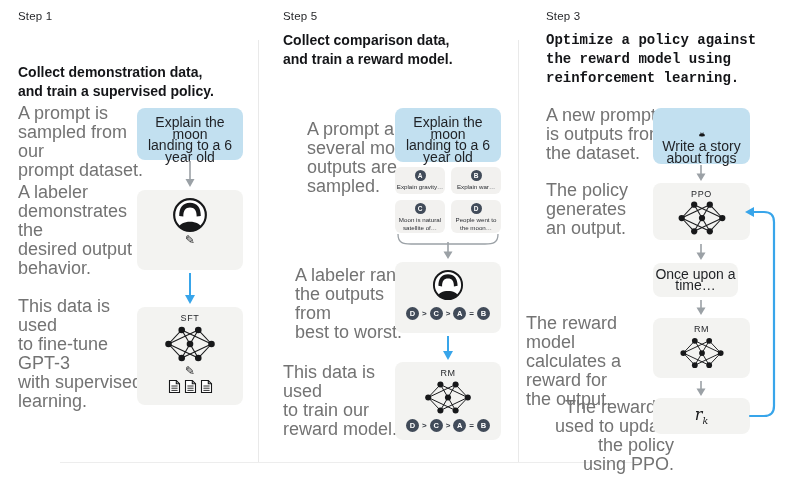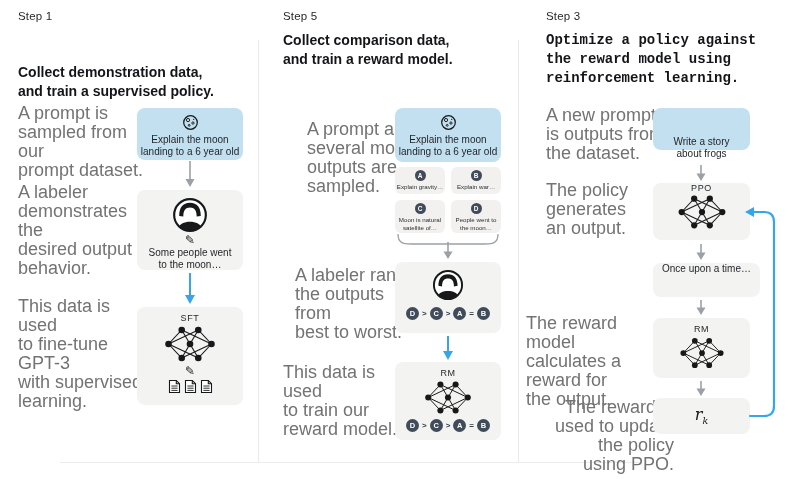--- a/index.html
+++ b/index.html
@@ -8,21 +8,21 @@
     font-family:"Liberation Sans","DejaVu Sans",sans-serif;color:#202124;
   }
   .divider-v{position:absolute;width:1px;background:#e9e9e9;}
   .divider-h{position:absolute;height:1px;background:#ededed;}
   .step{position:absolute;font-size:11.5px;color:#27282b;letter-spacing:.2px;}
   .heading{position:absolute;font-size:14px;font-weight:700;line-height:19px;color:#141518;white-space:pre-line;width:240px;}
   .cap{position:absolute;font-size:18px;line-height:19px;white-space:pre-line;width:128px;color:#737373;}
   .card{position:absolute;border-radius:8px;box-sizing:border-box;display:flex;flex-direction:column;align-items:center;}
   .card.blue{background:#c2e0f0;}
   .card.gray{background:#f3f3f1;}
-  .cardtext{font-size:10px;line-height:11.5px;text-align:center;white-space:pre-line;color:#1f2125;}
+  .cardtext{font-size:14px;line-height:11.5px;text-align:center;white-space:pre-line;color:#1f2125;}
   .netlabel{font-size:9px;letter-spacing:.6px;color:#26282c;}
   .pencil{font-size:12px;line-height:12px;color:#17181a;}
   .arrow{position:absolute;}
   .minigrid{position:absolute;left:395px;top:167px;width:106px;display:grid;grid-template-columns:50px 50px;grid-template-rows:27px 33px;gap:6px;}
   .minicard{background:#f2f1ef;border-radius:6px;display:flex;flex-direction:column;align-items:center;padding-top:3px;box-sizing:border-box;}
   .minibadge{width:11px;height:11px;border-radius:50%;background:#414b59;color:#fff;font-size:6.5px;font-weight:700;
     display:flex;align-items:center;justify-content:center;}
   .minicap{font-size:6.2px;line-height:7.5px;margin-top:2px;text-align:center;white-space:pre-line;color:#2b2e33;}
   .rankrow{display:flex;align-items:center;justify-content:center;gap:2px;}
   .rbadge{width:13px;height:13px;border-radius:50%;background:#414b59;color:#fff;font-size:7.5px;font-weight:700;
@@ -84,22 +84,20 @@
               <circle cx="20" cy="20" r="17.6"></circle>
             </clipPath>
           </defs>
         <circle cx="20" cy="20" r="17.6" fill="#ffffff" stroke="#17181a" stroke-width="2.4"></circle>
         <g clip-path="url(#avc1)">
           <path d="M20 6.5 C12 6.5 8 12 8 21 L12.6 21.8 C12.6 15 15 11.8 20 11.8 C25 11.8 27.4 15 27.4 21.8 L32 21 C32 12 28 6.5 20 6.5 Z" fill="#17181a"></path>
           <path d="M4 41 C6.5 30 13 27.6 20 27.6 C27 27.6 33.5 30 36 41 Z" fill="#17181a"></path>
         </g>
       </svg>
       <div class="pencil" style="margin-top:1px;">✎</div>
-      <div class="cardtext" style="margin-top:1px;">Some people went
-to the moon…</div>
     </div>
 
     <div class="arrow" style="left:184px;top:273px;">
       <svg width="12" height="32">
           <line x1="6" y1="0" x2="6" y2="23" stroke="#38a5ea" stroke-width="2"></line>
           <polygon points="1,22 11,22 6,31" fill="#38a5ea"></polygon>
         </svg>
     </div>
 
     <div class="card gray" style="left:137px;top:307px;width:106px;height:98px;padding-top:6px;">
@@ -307,38 +305,38 @@
 an output.</div>
     <div class="cap" style="left:526px;top:314px;">The reward model
 calculates a
 reward for
 the output.</div>
     <div class="cap" style="left:546px;top:398px;text-align:right;">The reward is
 used to update
 the policy
 using PPO.</div>
 
-    <div class="card blue" style="left:653px;top:108px;width:97px;height:42px;padding-top:24px;">
+    <div class="card blue" style="left:653px;top:108px;width:97px;height:56px;padding-top:24px;">
       <svg width="18" height="13" viewBox="0 0 18 13">
         <circle cx="6" cy="2.6" r="1.6" fill="#17181a"></circle>
           <circle cx="12" cy="2.6" r="1.6" fill="#17181a"></circle>
         <path d="M2 10.5 C0.8 8 2.5 5.2 5 4.8 C6 3 8.5 3 9 4.6 C9.5 3 12 3 13 4.8 C15.5 5.2 17.2 8 16 10.5 C14.5 12.2 3.5 12.2 2 10.5 Z" fill="#17181a"></path>
       </svg>
       <div class="cardtext" style="margin-top:4px;">Write a story
 about frogs</div>
     </div>
 
     <div class="arrow" style="left:695px;top:165px;">
       <svg width="12" height="17">
           <line x1="6" y1="0" x2="6" y2="9" stroke="#9ba1a6" stroke-width="1.6"></line>
           <polygon points="1.5,8.5 10.5,8.5 6,16" fill="#9ba1a6"></polygon>
         </svg>
     </div>
 
-    <div class="card gray" style="left:653px;top:183px;width:97px;height:57px;">
+    <div class="card gray" style="left:653px;top:183px;width:97px;height:57px;padding-top:6px;">
       <div class="netlabel">PPO</div>
       <svg width="50" height="36" viewBox="0 0 64 46" style="margin-top:1px;">
         <g stroke="#17181a" stroke-width="1.3">
           <line x1="22" y1="6" x2="6" y2="23"></line>
             <line x1="22" y1="6" x2="32" y2="23"></line>
             <line x1="22" y1="6" x2="58" y2="23"></line>
           <line x1="42" y1="6" x2="6" y2="23"></line>
             <line x1="42" y1="6" x2="32" y2="23"></line>
             <line x1="42" y1="6" x2="58" y2="23"></line>
           <line x1="6" y1="23" x2="22" y2="40"></line>
@@ -360,21 +358,21 @@
       </svg>
     </div>
 
     <div class="arrow" style="left:695px;top:244px;">
       <svg width="12" height="17">
           <line x1="6" y1="0" x2="6" y2="9" stroke="#9ba1a6" stroke-width="1.6"></line>
           <polygon points="1.5,8.5 10.5,8.5 6,16" fill="#9ba1a6"></polygon>
         </svg>
     </div>
 
-    <div class="card gray" style="left:653px;top:263px;width:107px;height:34px;justify-content:flex-start;">
+    <div class="card gray" style="left:653px;top:263px;width:85px;height:34px;justify-content:center;">
       <div class="cardtext">Once upon a time…</div>
     </div>
 
     <div class="arrow" style="left:695px;top:300px;">
       <svg width="12" height="16">
           <line x1="6" y1="0" x2="6" y2="8" stroke="#9ba1a6" stroke-width="1.6"></line>
           <polygon points="1.5,7.5 10.5,7.5 6,15" fill="#9ba1a6"></polygon>
         </svg>
     </div>
 

